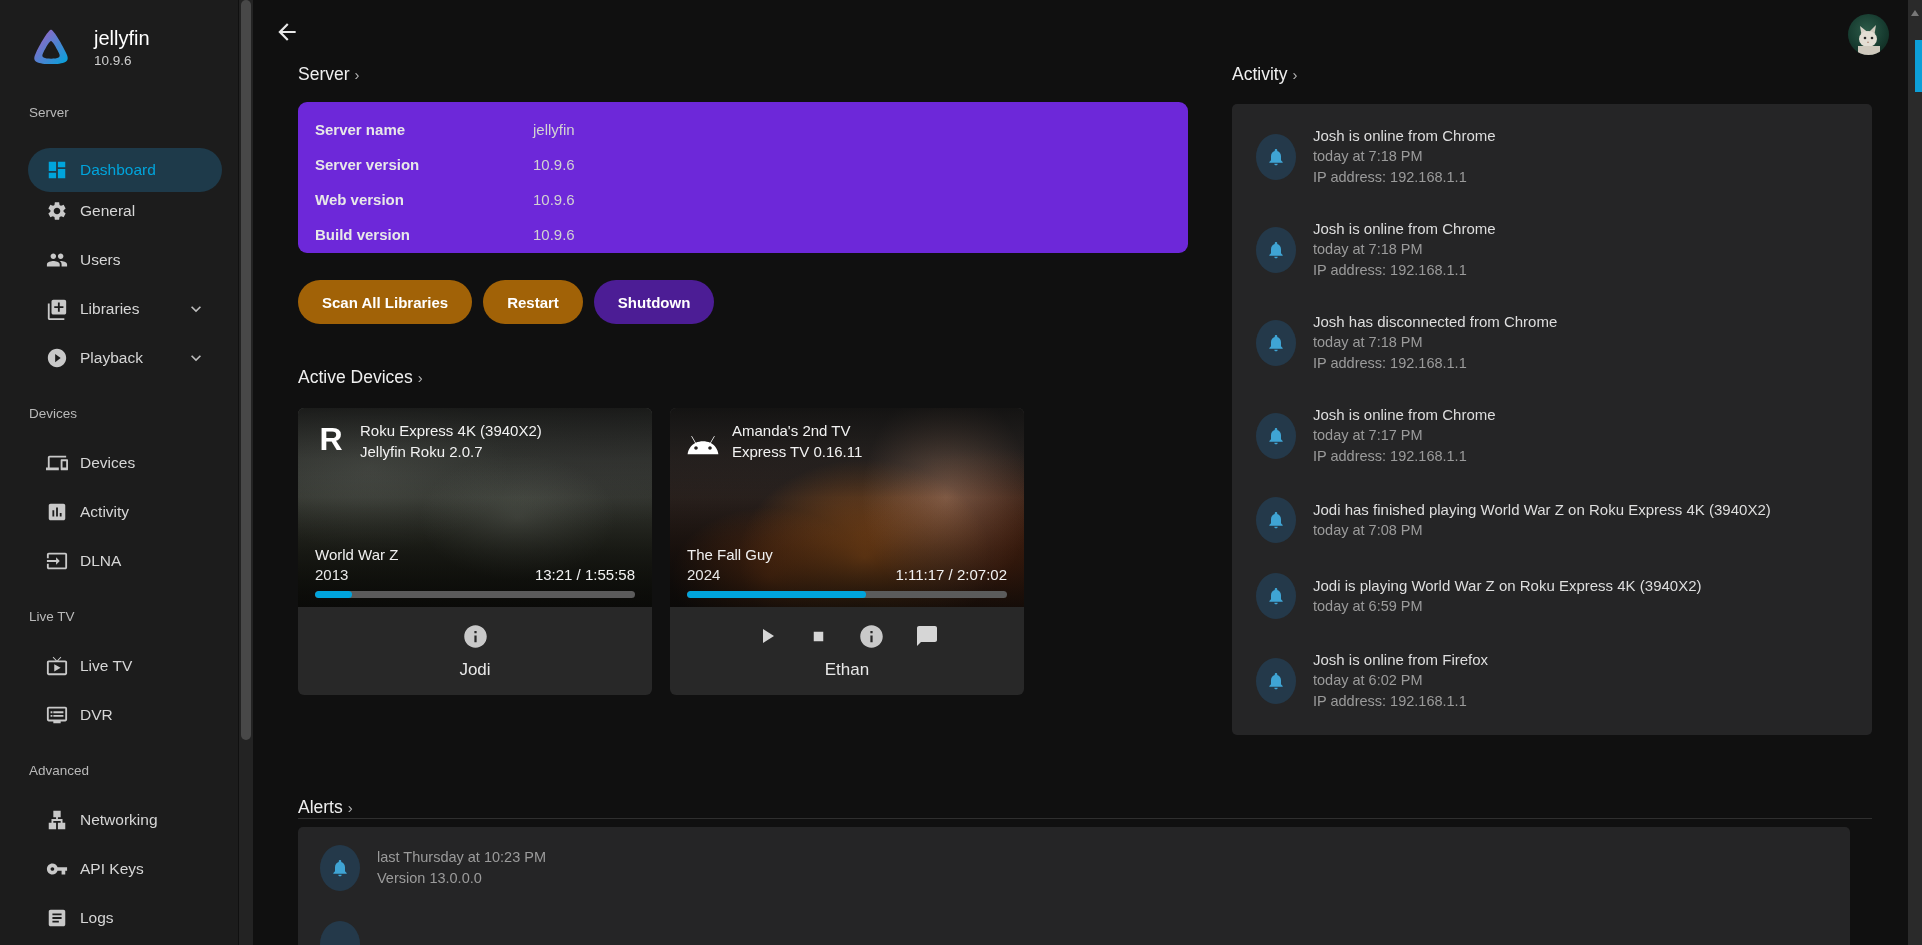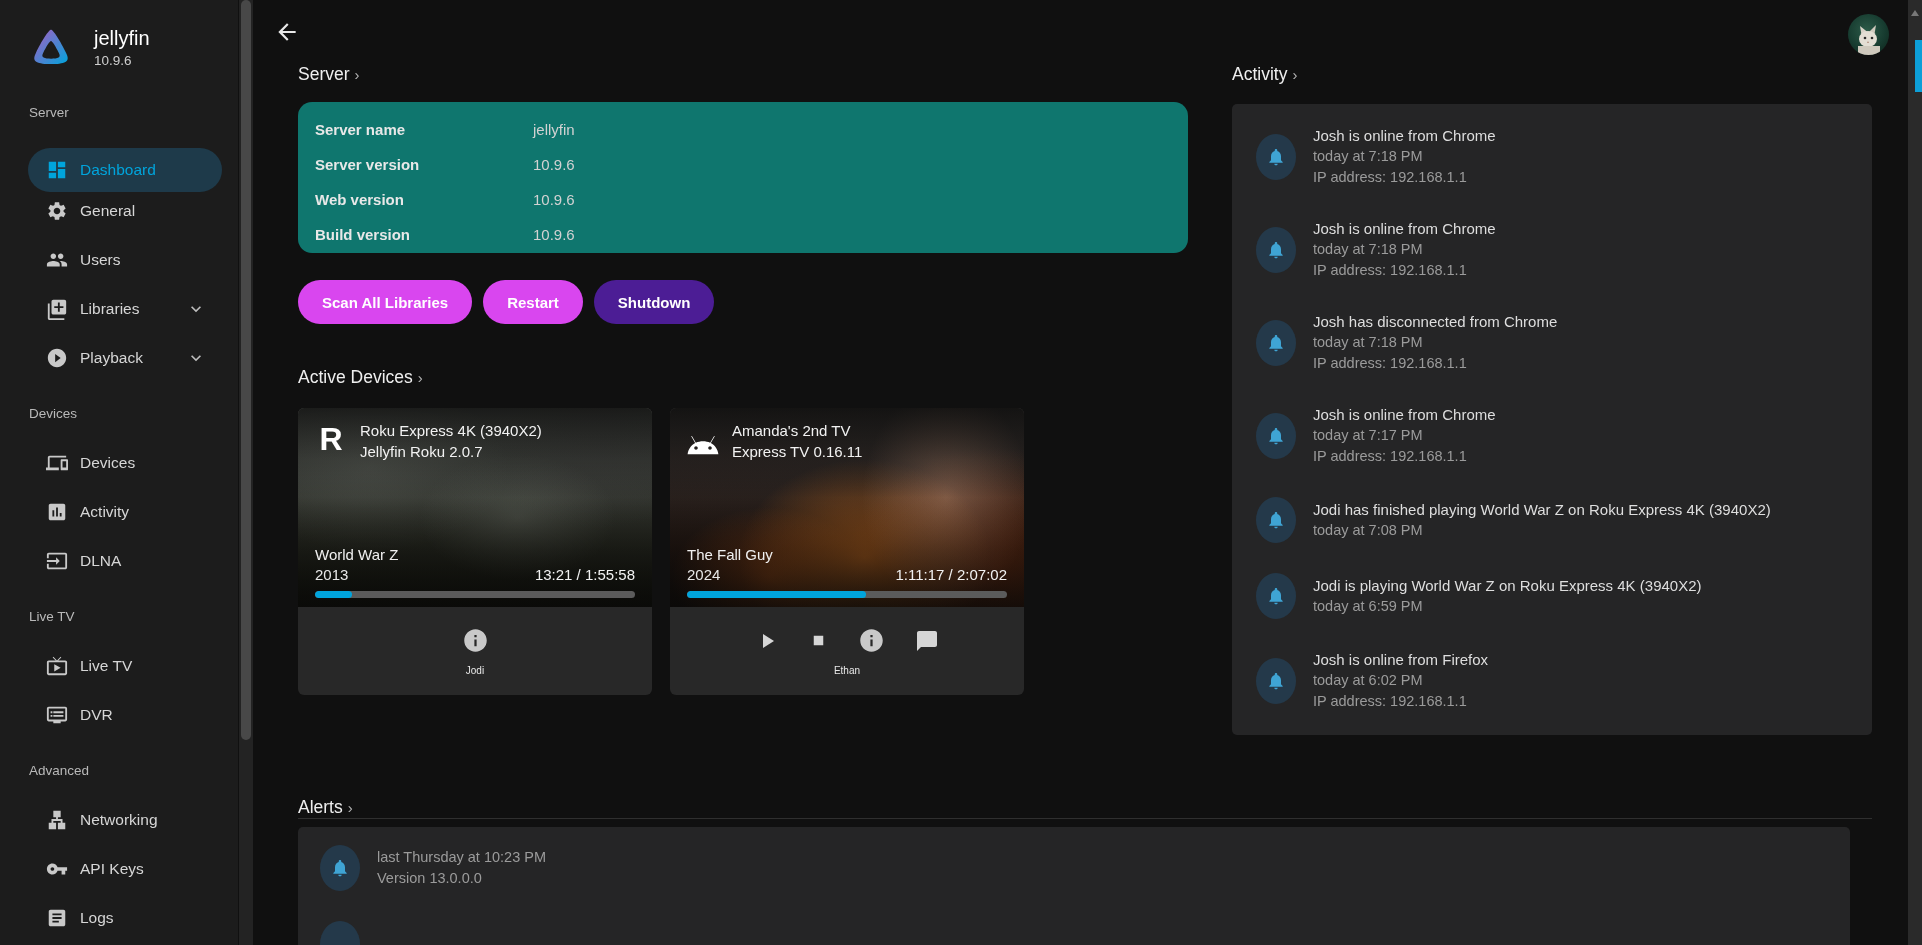--- a/index.html
+++ b/index.html
@@ -34,28 +34,28 @@
   .avatar { position:absolute; left:1848px; top:14px; width:41px; height:41px; border-radius:50%;
             background:radial-gradient(circle at 45% 40%, #2c5a48 0%, #173c30 55%, #0c2018 100%);
             overflow:hidden; cursor:pointer; }
 
   
   .sec-heading { position:absolute; font-size:17.5px; font-weight:500; color:#efefef; cursor:pointer; }
   .sec-heading .chevron { color:#b5b5b5; font-size:15px; margin-left:5px; font-weight:400; }
 
   
   .server-card { position:absolute; left:298px; top:102px; width:890px; height:151px;
-                 background:#0f766e; border-radius:14px; padding-top:10px; }
+                 background:#6d28d9; border-radius:9px; padding-top:10px; }
   .srv-row { display:flex; height:35px; align-items:center; padding-left:17px; }
   .srv-label { width:218px; font-weight:700; font-size:15px; color:#e8e8e8; }
   .srv-value { font-size:15px; color:#d2d2d2; }
 
   .btn-row { position:absolute; left:298px; top:280px; display:flex; gap:11px; }
   .btn { height:44px; border:none; border-radius:22px; padding:0 24px; font-size:15px; font-weight:700;
-         color:#fff; background:#d946ef; cursor:pointer; font-family:inherit; }
+         color:#fff; background:#a16207; cursor:pointer; font-family:inherit; }
   .btn.danger { background:#4c1d95; }
 
   
   .cards-row { position:absolute; left:298px; top:408px; display:flex; gap:18px; }
   .dev-card { width:354px; height:287px; border-radius:6px; overflow:hidden; background:#282828; }
   .dev-media { position:relative; width:354px; height:199px; }
   .backdrop-wwz {
     background:
       radial-gradient(ellipse 140px 90px at 62% 55%, rgba(125,130,120,.35), transparent 70%),
       radial-gradient(ellipse 200px 120px at 20% 30%, rgba(145,150,140,.22), transparent 70%),
@@ -81,21 +81,21 @@
   .media-title { font-size:15px; color:#f0f0f0; line-height:20px; }
   .media-meta { display:flex; justify-content:space-between; align-items:baseline; line-height:20px; }
   .media-year { font-size:15px; color:#e8e8e8; }
   .media-time { font-size:15px; color:#f2f2f2; }
   .pbar { margin-top:6px; height:7px; border-radius:4px; background:#5b5b5b; overflow:hidden; }
   .pbar .fill { height:100%; background:#00a4dc; border-radius:4px; }
   .dev-footer { height:88px; display:flex; flex-direction:column; align-items:center; justify-content:center; gap:10px; }
   .foot-icons { display:flex; align-items:center; gap:30px; height:28px; }
   .ficon { width:24px; height:24px; fill:#d6d6d6; cursor:pointer; }
   .ficon.big { width:27px; height:27px; fill:#c9c9c9; }
-  .dev-user { font-size:10px; color:#e8e8e8; }
+  .dev-user { font-size:17px; color:#e8e8e8; }
 
   
   .activity-card { position:absolute; left:1232px; top:104px; width:640px; height:631px;
                    background:#252526; border-radius:5px; padding:21px 24px; overflow:hidden; }
   .act-item { display:flex; align-items:center; margin-bottom:30px; }
   .bell-wrap { flex:0 0 40px; width:40px; height:46px; border-radius:50%; background:#24394a;
                display:flex; align-items:center; justify-content:center; margin-right:17px; }
   .bell-wrap svg { width:20px; height:20px; fill:#3fa4d4; }
   .act-texts { flex:1; }
   .act-title { font-size:15px; color:#dedede; font-weight:500; line-height:21px; }

